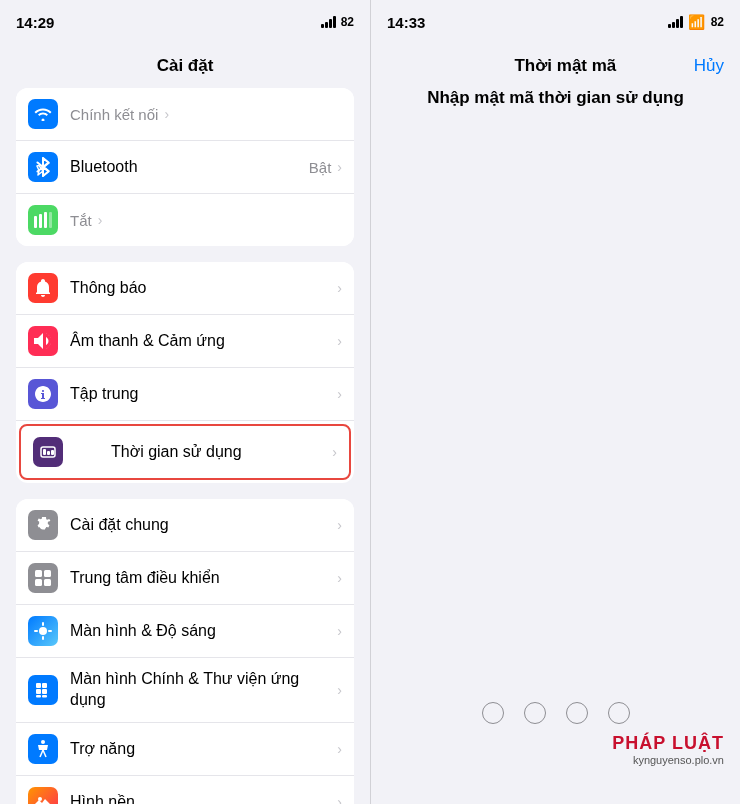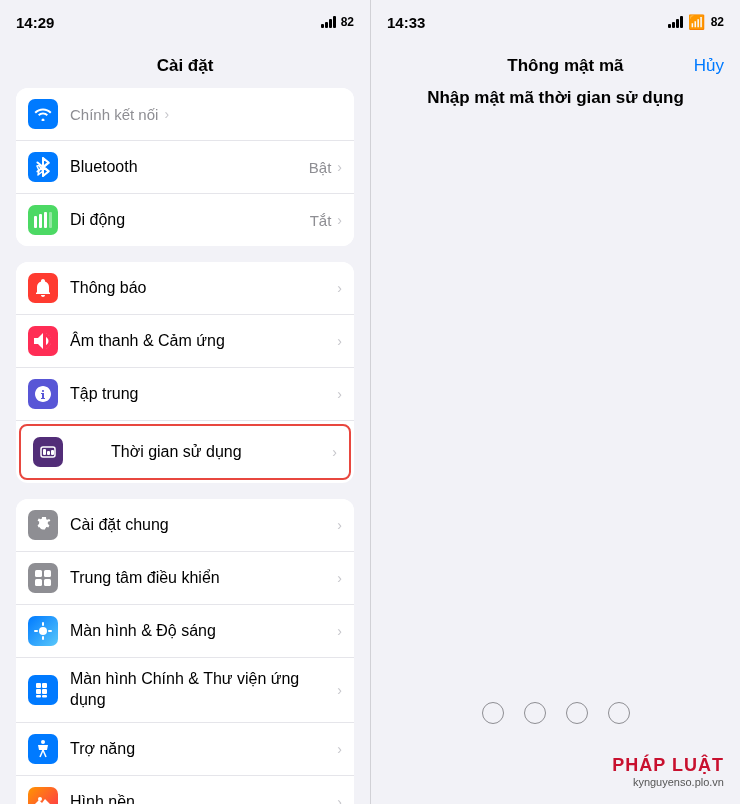--- a/index.html
+++ b/index.html
@@ -212,21 +212,21 @@
     .pin-dot {
       width: 22px;
       height: 22px;
       border-radius: 50%;
       border: 1.5px solid #8e8e93;
       background: transparent;
     }
 
     .watermark {
       position: absolute;
-      bottom: 16px;
+      bottom: 38px;
       right: 16px;
       text-align: right;
       margin-top: 40px;
     }
 
     .watermark-logo {
       font-size: 18px;
       font-weight: 900;
       color: #c8102e;
       letter-spacing: 1px;
@@ -315,21 +315,20 @@
       </div>
       <div class="settings-item">
         <div class="item-icon icon-mobile">
           <svg width="20" height="16" viewBox="0 0 20 16" fill="white">
             <rect x="1" y="4" width="3" height="12" rx="1"></rect>
             <rect x="6" y="2" width="3" height="14" rx="1"></rect>
             <rect x="11" y="0" width="3" height="16" rx="1"></rect>
             <rect x="16" y="0" width="3" height="16" rx="1" opacity="0.4"></rect>
           </svg>
         </div>
-        <span class="item-label">Di động</span>
         <span class="item-value">Tắt</span>
         <span class="chevron">›</span>
       </div>
     </div>
 
     <div class="settings-group">
       <div class="settings-item">
         <div class="item-icon icon-notif">
           <svg width="16" height="18" viewBox="0 0 16 18" fill="white">
             <path d="M8 0C6.9 0 6 .9 6 2c0 .18.02.35.07.51C3.7 3.1 2 5.36 2 8v5l-1 1v1h14v-1l-1-1V8c0-2.64-1.7-4.9-4.07-5.49C9.98 2.35 10 2.18 10 2c0-1.1-.9-2-2-2zm0 18c1.1 0 2-.9 2-2H6c0 1.1.9 2 2 2z"></path>
@@ -459,21 +458,21 @@
       </div>
       <span style="font-size:14px;">📶</span>
       <span class="battery-icon">
         <span>82</span>
       </span>
     </div>
   </div>
 
   <div class="right-nav-bar">
     <div style="width:50px"></div>
-    <span class="right-nav-title">Thông mật mã</span>
+    <span class="right-nav-title">Thời mật mã</span>
     <span class="cancel-btn">Hủy</span>
   </div>
 
   <div class="pin-content" style="position: relative; justify-content: space-between;">
     <span class="pin-title">Nhập mật mã thời gian sử dụng</span>
     <div class="pin-dots">
       <div class="pin-dot"></div>
       <div class="pin-dot"></div>
       <div class="pin-dot"></div>
       <div class="pin-dot"></div>

